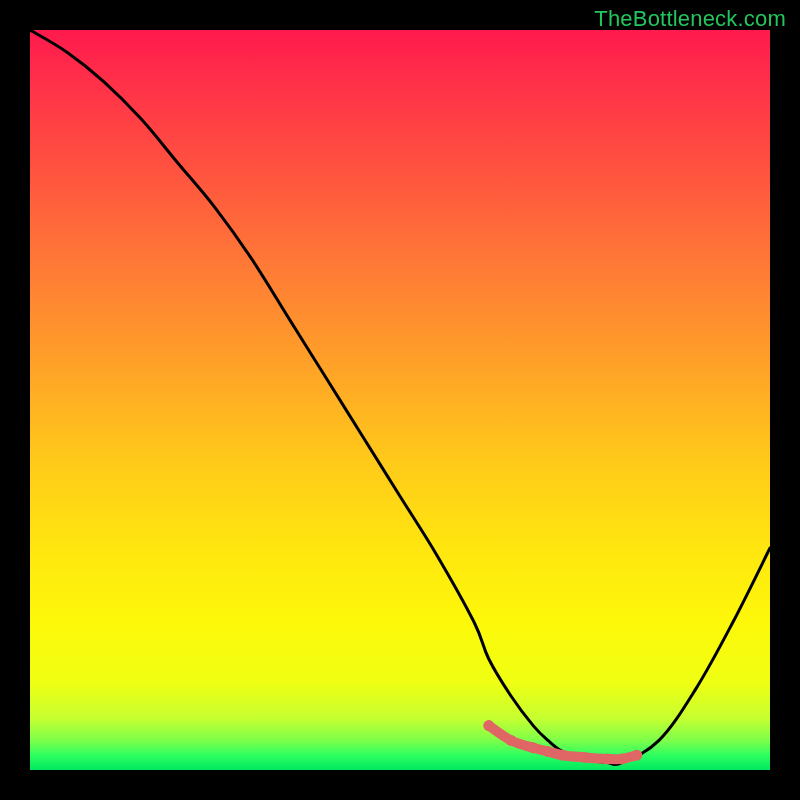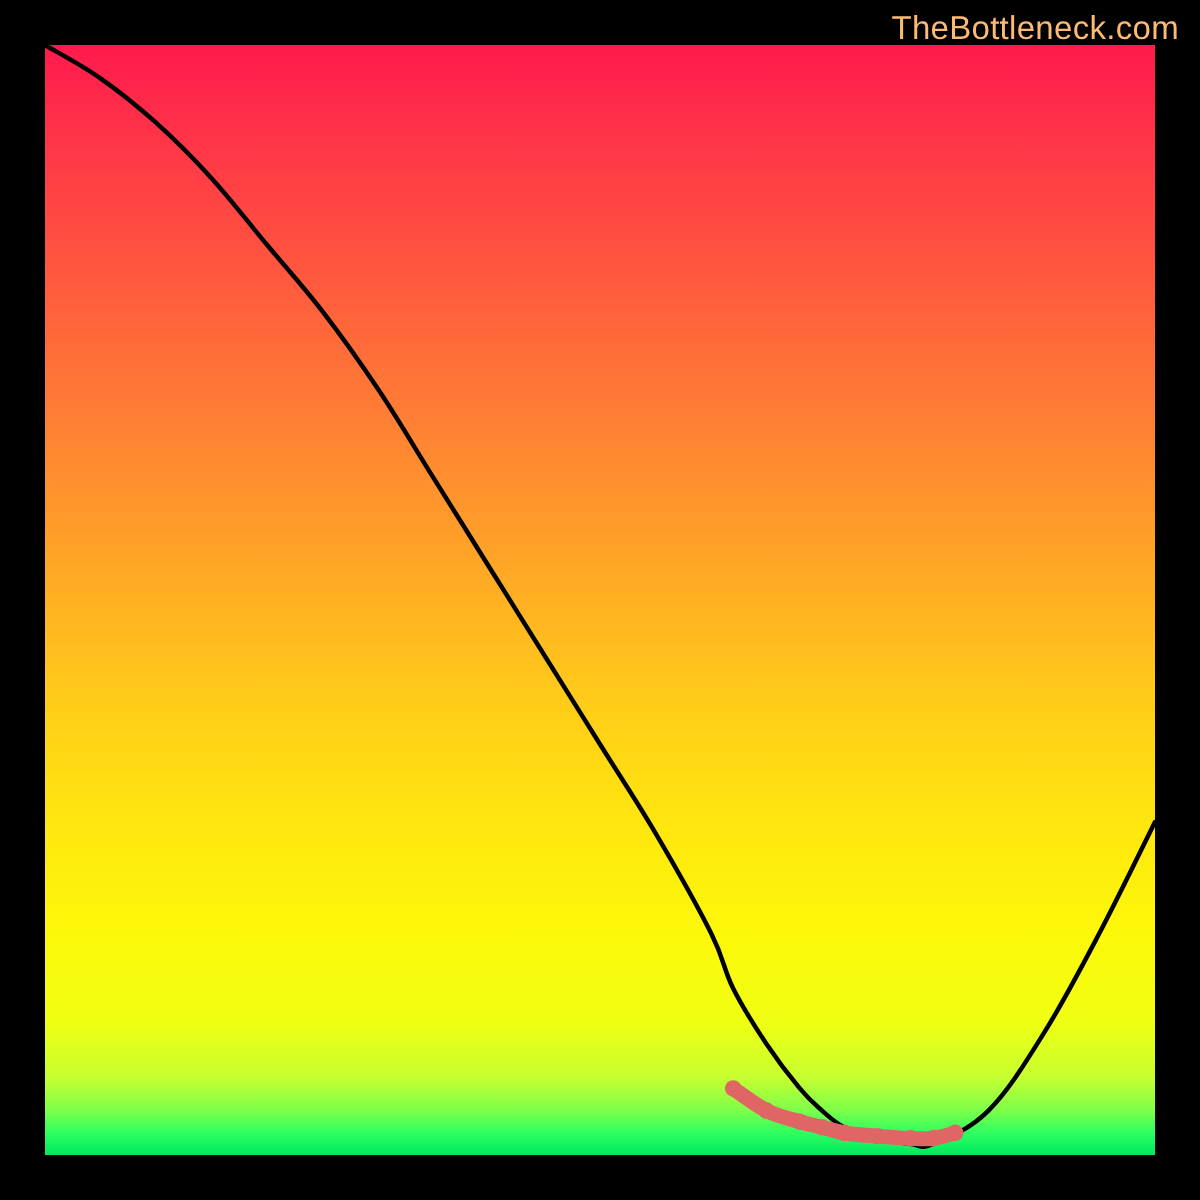--- a/index.html
+++ b/index.html
@@ -30,21 +30,21 @@
       #c6ff30 93%,
       #7dff4a 96%,
       #2eff60 98%,
       #00e860 100%
     );
   }
   .watermark {
     position: absolute;
     top: 6px;
     right: 14px;
-    color: #fdba74;
+    color: #22c55e;
     font-size: 22px;
     font-weight: 500;
     letter-spacing: 0.2px;
   }
   svg.curve {
     position: absolute;
     left: 0; top: 0;
     width: 740px;
     height: 740px;
     overflow: visible;

